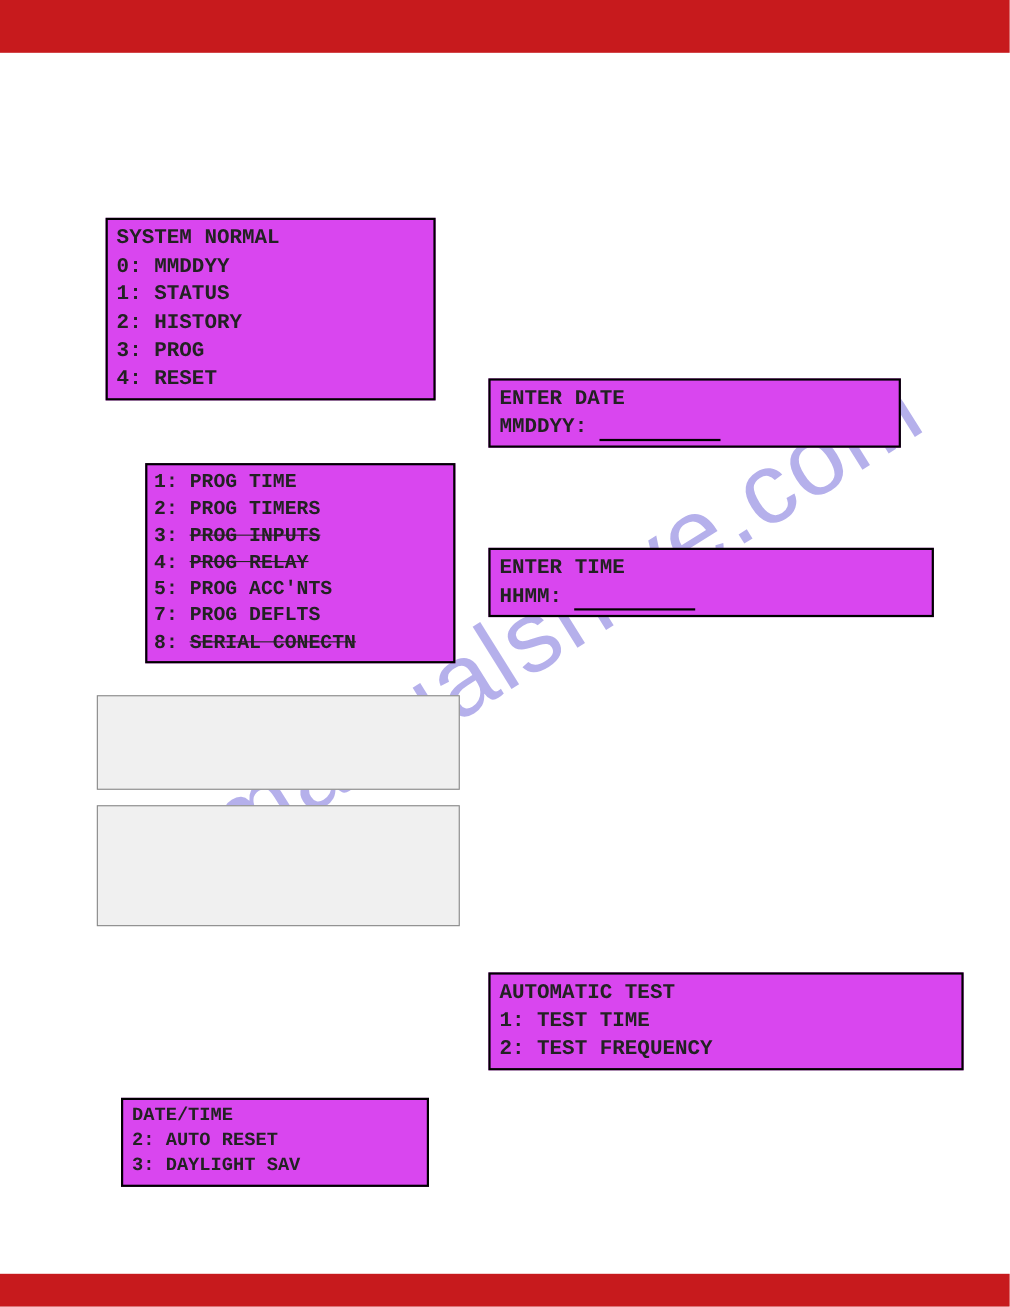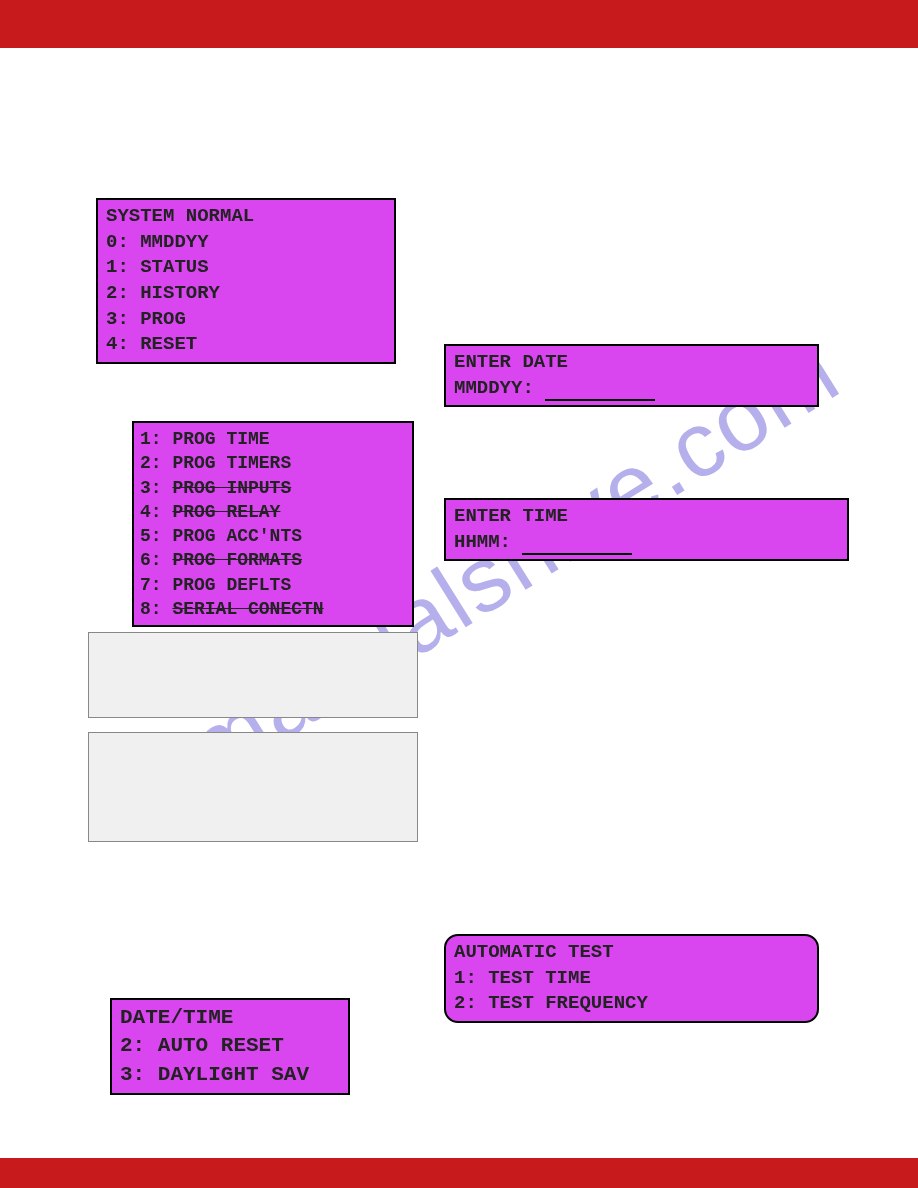--- a/index.html
+++ b/index.html
@@ -93,43 +93,42 @@
       <span class="underline-field"></span>
     </div>
   </div>
 
   <div class="panel" style="left:96px; top:373px; width:282px; padding:4px 6px; font-size:18px;margin-left:36px;">
     <div>1: PROG TIME</div>
     <div>2: PROG TIMERS</div>
     <div>3: <span class="strike">PROG INPUTS</span></div>
     <div>4: <span class="strike">PROG RELAY</span></div>
     <div>5: PROG ACC'NTS</div>
-    <div>6: <span class="strike">PROG FORMATS</span></div>
     <div>7: PROG DEFLTS</div>
     <div>8: <span class="strike">SERIAL CONECTN</span></div>
   </div>
 
   <div class="panel" style="left:444px; top:450px; width:405px;">
     <div>ENTER TIME</div>
     <div>
       <span>HHMM:</span>
       <span class="underline-field"></span>
     </div>
   </div>
 
   <div class="panel-light" style="left:88px; top:584px; width:330px; height:86px;"></div>
   <div class="panel-light" style="left:88px; top:684px; width:330px; height:110px;"></div>
 
-  <div class="panel" style="left:444px; top:886px; width:375px;border-radius:14px;">
+  <div class="panel" style="left:444px; top:836px; width:432px;">
     <div>AUTOMATIC TEST</div>
     <div>1: TEST TIME</div>
     <div>2: TEST FREQUENCY</div>
   </div>
 
-  <div class="panel" style="left:110px; top:950px; width:240px; font-size:21px;">
+  <div class="panel" style="left:110px; top:950px; width:280px; font-size:17px;">
     <div>DATE/TIME</div>
     <div>2: AUTO RESET</div>
     <div>3: DAYLIGHT SAV</div>
   </div>
 
 </div>
 
 <div class="footer-bar"></div>
 
 </body></html>

